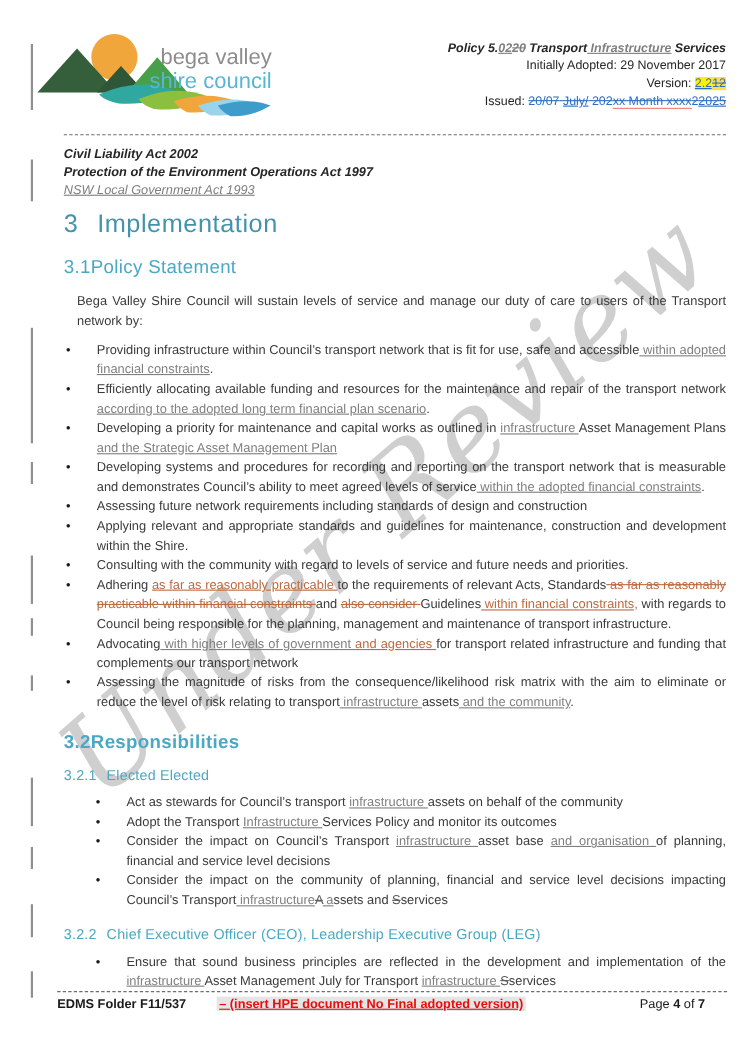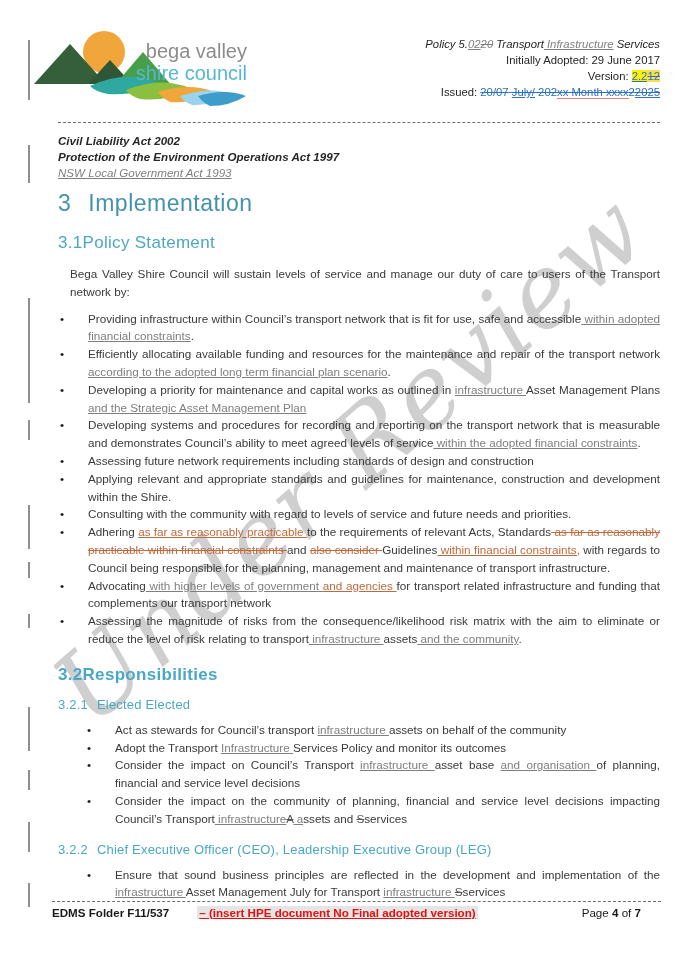--- a/index.html
+++ b/index.html
@@ -17,21 +17,21 @@
   }
   .content-layer{position:absolute;inset:0;z-index:1;}
   
   .cbar{position:absolute;left:28px;width:2px;background:#8f8f8f;}
   
   .logo{position:absolute;left:30px;top:26px;}
   .hdr{
     position:absolute;right:15px;top:36px;text-align:right;
     font-size:11.3px;line-height:16px;color:#262626;
   }
-  .hdr .row1{font-style:italic;font-weight:normal;}
+  .hdr .row1{font-style:italic;font-weight:bold;}
   .k{}
   .b{font-weight:bold;}
   .hi{color:#7f7f7f;text-decoration:underline;}
   .hd{color:#7f7f7f;text-decoration:line-through;}
   .vi{color:#2d6fc2;text-decoration:underline;background:#fff100;}
   .vd{color:#2d6fc2;text-decoration:line-through;background:#fde047;}
   .bd{color:#2d6fc2;text-decoration:line-through;}
   .bdi{color:#2d6fc2;text-decoration:underline line-through;}
   .rw{border-bottom:1.6px solid #f07a7a;}
   
@@ -102,21 +102,21 @@
       <path d="M128 66 Q160 56 184 66 Q164 78 140 76 Q132 72 128 66 Z" fill="#f0a63b"></path>
       <path d="M150 70 Q180 60 202 68 Q186 80 162 79 Q154 76 150 70 Z" fill="#9ad4ec"></path>
       <path d="M168 70 Q196 62 216 70 Q200 80 180 80 Q172 76 168 70 Z" fill="#3e9ccb"></path>
       <text x="217" y="32" text-anchor="end" font-size="20" fill="#8c8c8c">bega valley</text>
       <text x="217" y="54" text-anchor="end" font-size="20" fill="#56b7d4">shire council</text>
     </svg>
   </div>
 
   <div class="hdr">
     <div class="row1"><span class="k">Policy 5.</span><span class="hi">02</span><span class="hd">20</span><span class="k"> Transport</span><span class="hi"> Infrastructure</span><span class="k"> Services</span></div>
-    <div>Initially Adopted: 29 June 2017</div>
+    <div>Initially Adopted: 29 November 2017</div>
     <div><span class="k">Version: </span><span class="vi">2.2</span><span class="vd">12</span></div>
     <div><span class="k">Issued: </span><span class="bd">20/07</span><span class="bd"> </span><span class="bdi">July/</span><span class="bd"> 202</span><span class="bd rw">xx Month xxxx</span><span class="bd">2</span><span class="bdi">2025</span></div>
   </div>
 
   <div class="dashline" style="left:58px;right:15px;top:122px"></div>
 
   <div class="acts">
       <span class="act">Civil Liability Act 2002</span>
       <span class="act">Protection of the Environment Operations Act 1997</span>
       <span class="act ins-act">NSW Local Government Act 1993</span>

